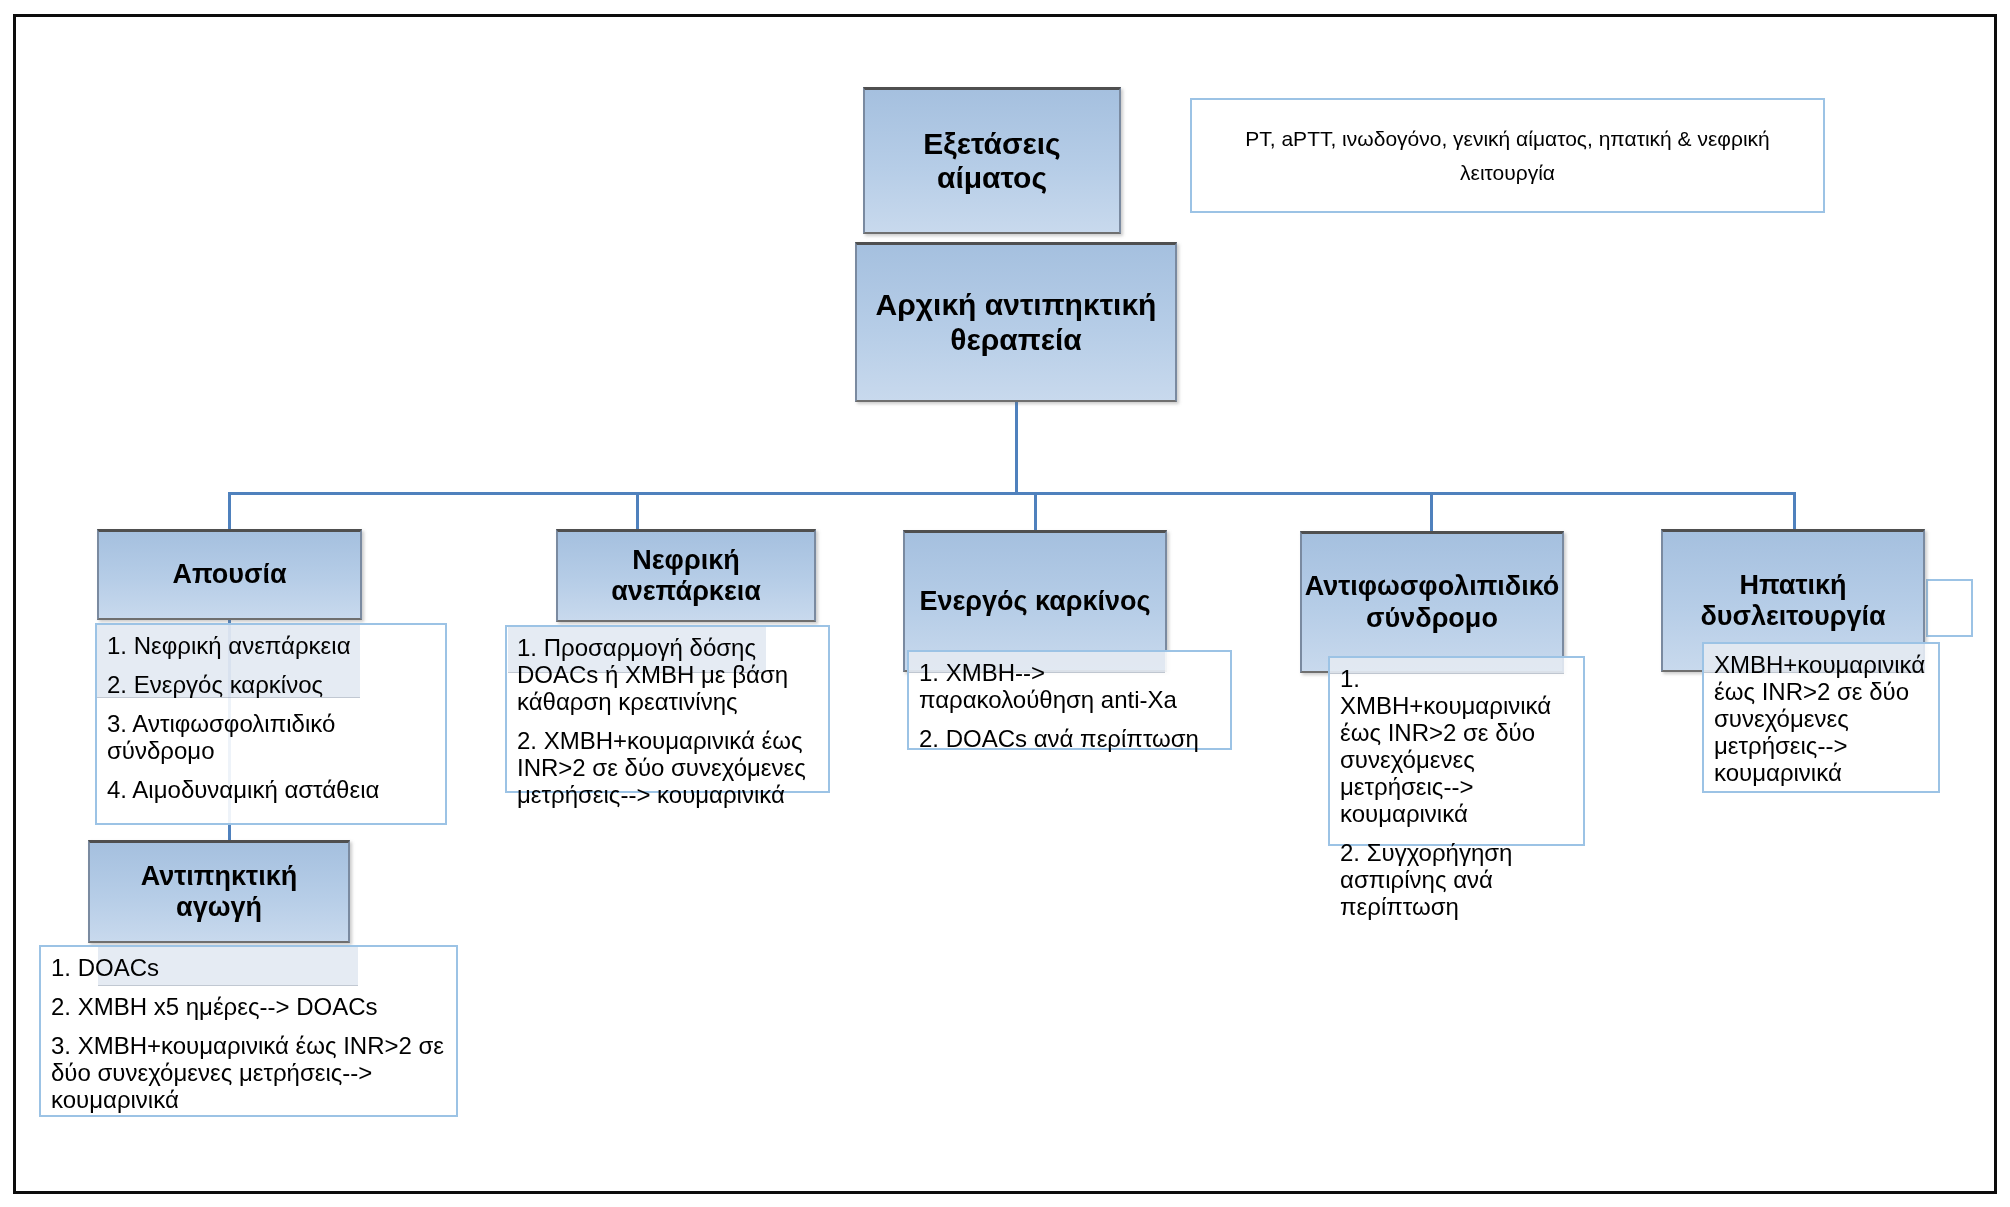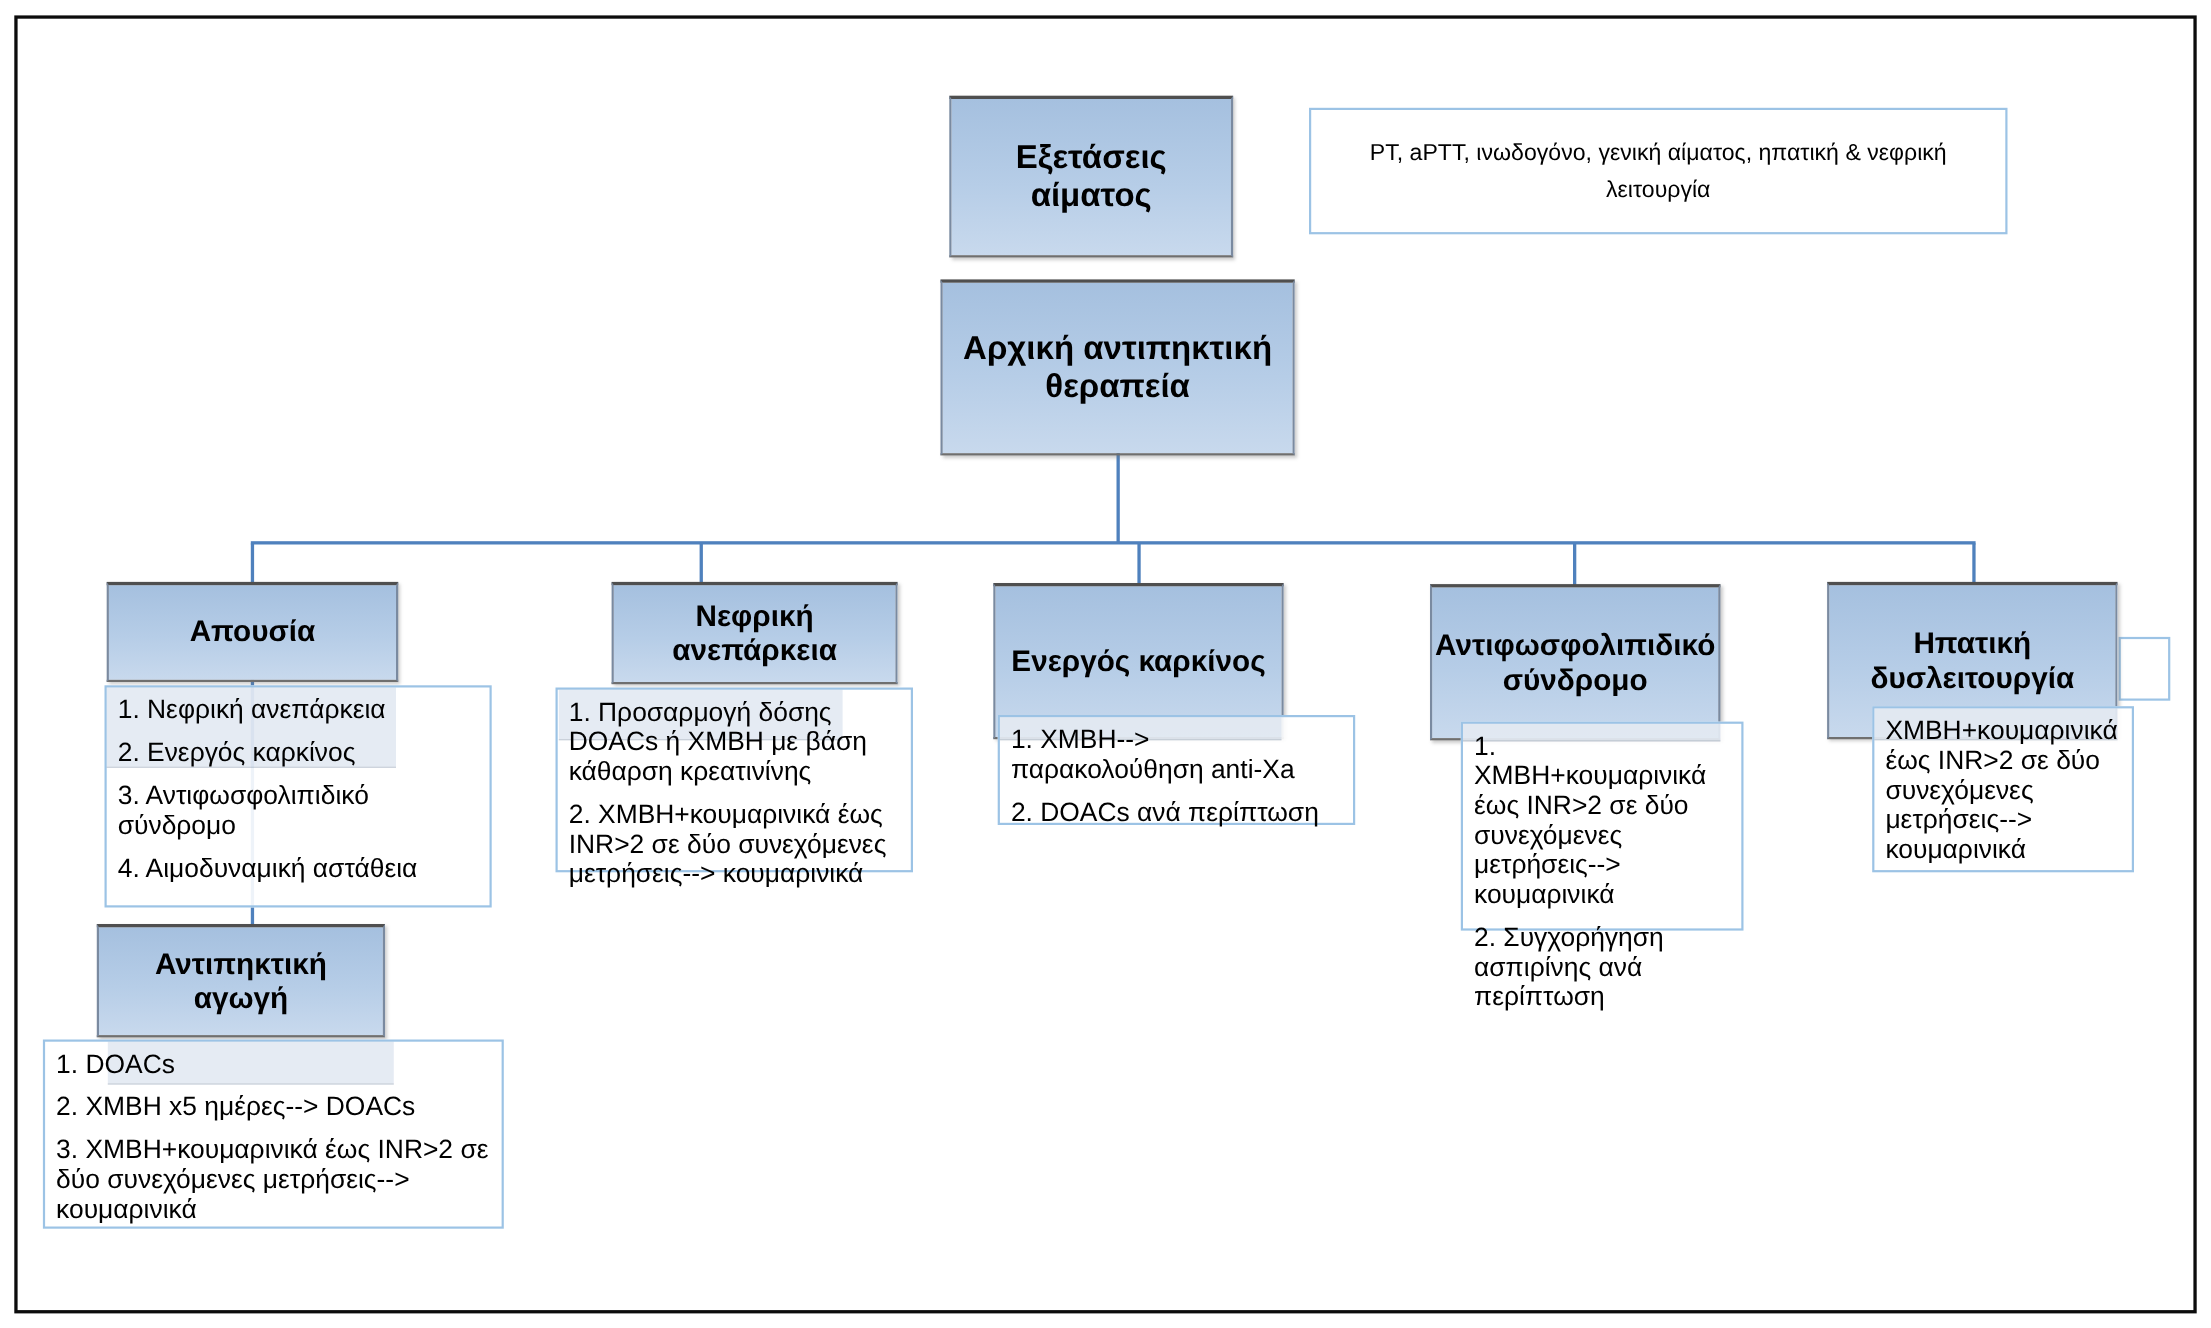--- a/index.html
+++ b/index.html
@@ -62,21 +62,21 @@
   <div class="smallbox" style="left:1926px;top:579px;width:47px;height:58px;"></div>
 
   <div class="bluebox titleA" style="left:863px;top:87px;width:258px;height:147px;">
     <span>Εξετάσεις αίματος</span>
   </div>
 
   <div class="infobox" style="left:1190px;top:98px;width:635px;height:115px;">
     <span>PT, aPTT, ινωδογόνο, γενική αίματος, ηπατική &amp; νεφρική λειτουργία</span>
   </div>
 
-  <div class="bluebox titleA" style="left:855px;top:242px;width:322px;height:160px;margin-top:12px;">
+  <div class="bluebox titleA" style="left:855px;top:242px;width:322px;height:160px;">
     <span>Αρχική αντιπηκτική θεραπεία</span>
   </div>
 
   <div class="bluebox hdr" style="left:97px;top:529px;width:265px;height:91px;">
     <span>Απουσία</span>
   </div>
   <div class="bluebox hdr" style="left:508px;top:529px;width:260px;height:93px;margin-left:48px;">
     <span>Νεφρική ανεπάρκεια</span>
   </div>
   <div class="bluebox hdr" style="left:903px;top:530px;width:264px;height:142px;">

